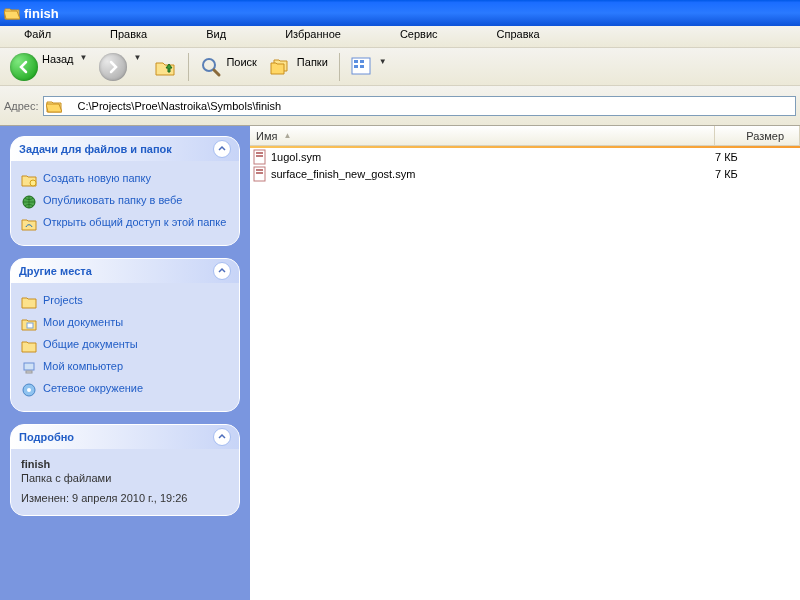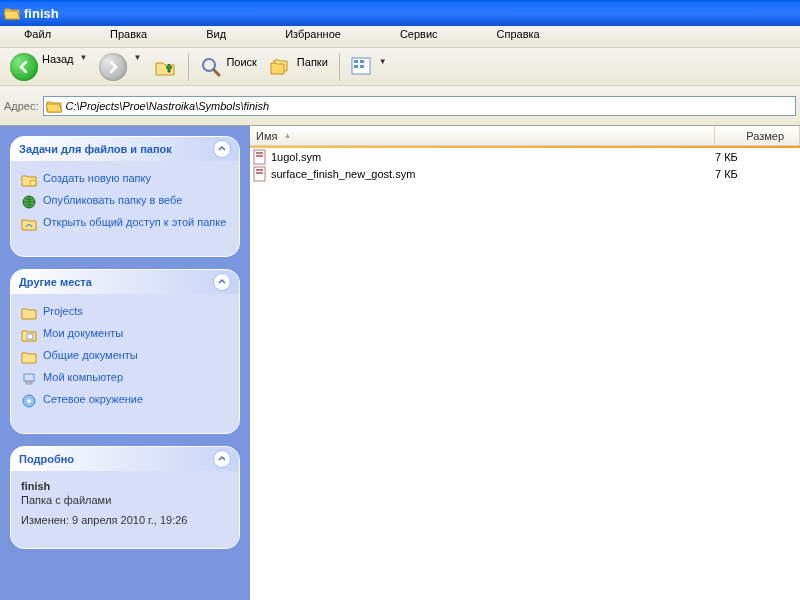--- a/index.html
+++ b/index.html
@@ -16,30 +16,30 @@
 .tb-btn { display: flex; align-items: flex-start; gap: 4px; padding: 2px 4px; cursor: default; }
 .nav-circle { width: 28px; height: 28px; border-radius: 50%; display: flex; align-items: center; justify-content: center; }
 .nav-green { background: radial-gradient(circle at 30% 30%, #7ee87e, #0c9a0c); box-shadow: inset 0 0 3px rgba(0,0,0,.3); }
 .nav-gray { background: radial-gradient(circle at 30% 30%, #e8e8e8, #a0a0a0); box-shadow: inset 0 0 3px rgba(0,0,0,.3); }
 .sep { width: 1px; height: 28px; background: #c0bca8; margin: 0 3px; }
 .drop-arrow { font-size: 8px; color: #333; margin-left:2px; }
 
 .addrbar { height: 40px; background: linear-gradient(to bottom, #f4f3ee, #ece9d8); border-bottom: 1px solid #aca899; display: flex; align-items: center; padding: 0 4px; gap: 4px; }
 .addrbar .lbl { color: #6b6b6b; }
 .addrbar .field { flex: 1; height: 20px; background: #fff; border: 1px solid #7f9db9; display: flex; align-items: center; padding: 0 2px; }
-.addrbar .field span.path { margin-left: 4px; font-style: italic; }
+.addrbar .field span.path { margin-left: 16px; }
 
 .body-row { display: flex; height: calc(600px - 26px - 22px - 38px - 24px); }
 
 .sidepanel { width: 250px; background: #7a96df; padding: 10px; display: flex; flex-direction: column; gap: 12px; }
 .panel { background: #eff3ff; border-radius: 14px; overflow: hidden; border: 1px solid #fff; }
 .panel-hd { background: linear-gradient(to right, #fff, #c7d4f7); height: 24px; display: flex; align-items: center; justify-content: space-between; padding: 0 8px; cursor: default; }
 .panel-hd .t { color: #215dc6; font-weight: bold; font-size: 11px; }
 .chevron { width: 18px; height: 18px; border-radius: 50%; background: #fff; border: 1px solid #a6bdf0; display:flex; align-items:center; justify-content:center; color:#4e6ebc; font-size:10px; }
-.panel-body { padding: 8px 10px 21px; background: #d6dff7; }
+.panel-body { padding: 8px 10px 10px; background: #d6dff7; }
 .panel-item { display: flex; align-items: flex-start; gap: 6px; padding: 3px 0; color: #215dc6; cursor: default; }
 .panel-item .ico { width: 16px; height: 16px; flex-shrink: 0; }
 .panel-details .row { color: #333; padding: 1px 0; }
 .panel-details .b { font-weight: bold; }
 
 .filearea { flex: 1; background: #fff; display: flex; flex-direction: column; }
 .cols { height: 20px; display: flex; border-bottom: 1px solid #d8d2bd; }
 .col { display:flex; align-items:center; padding: 0 6px; background: linear-gradient(to bottom, #fff, #f1efe2); border-right: 1px solid #d8d2bd; color:#333; position:relative; }
 .col.name { flex: 1; align-items: center; }
 .col.size { width: 85px; justify-content: flex-end; padding-right: 15px; }

